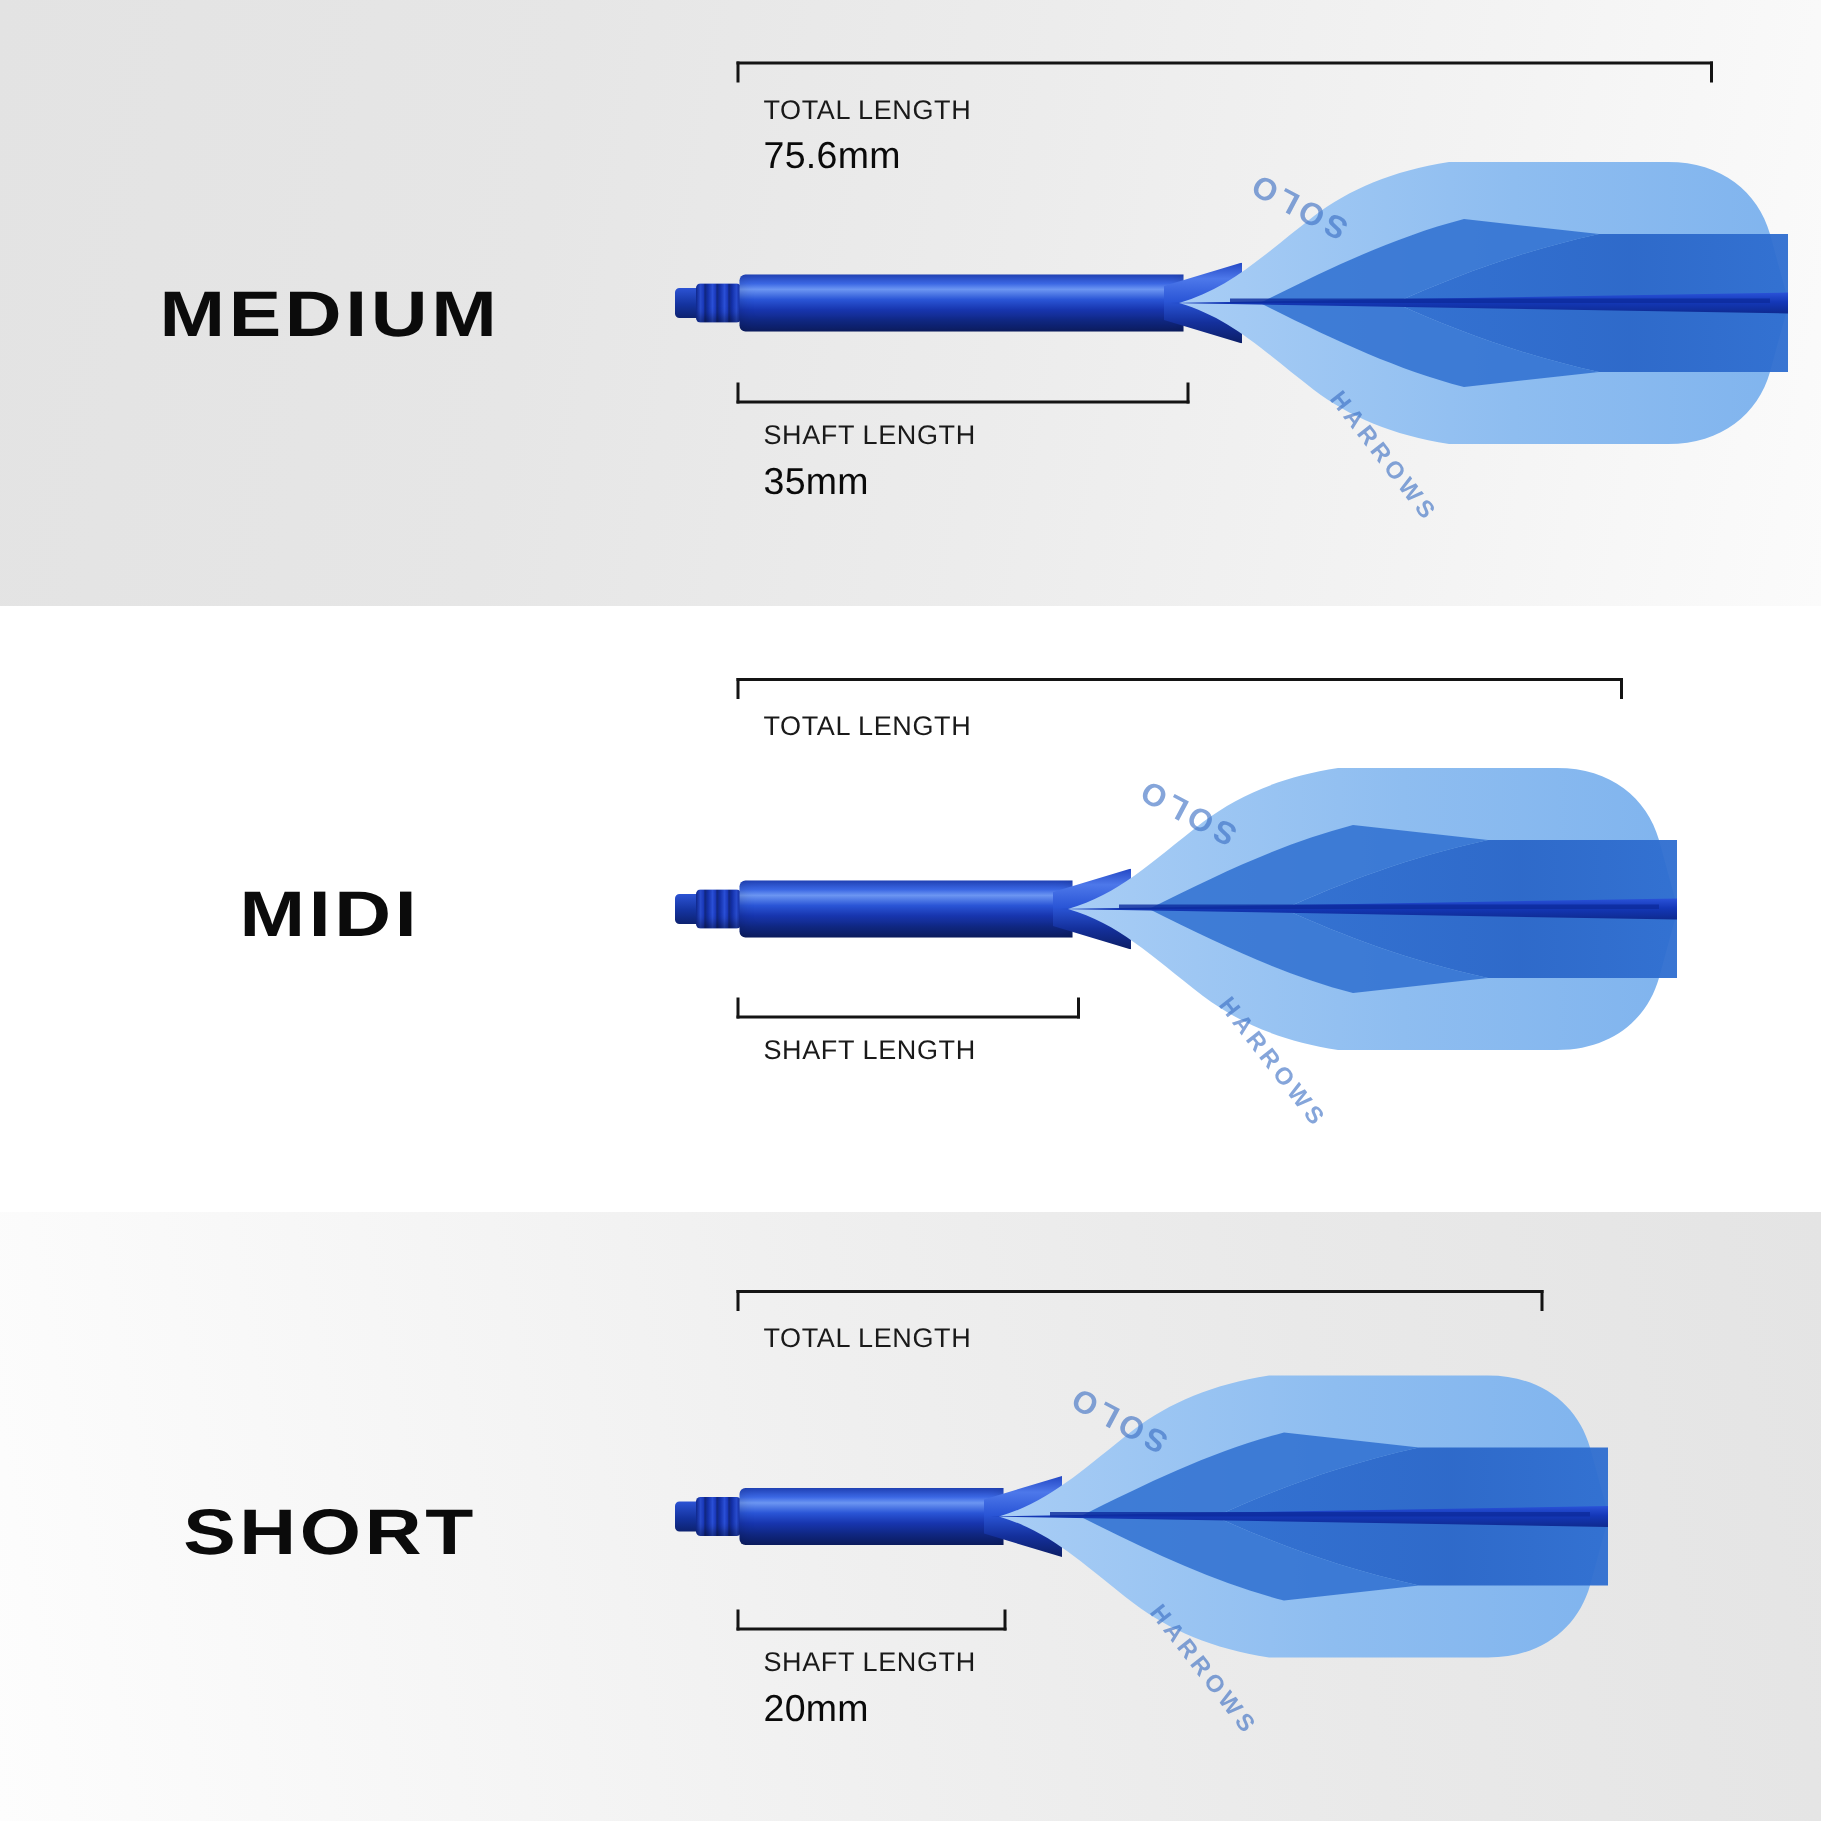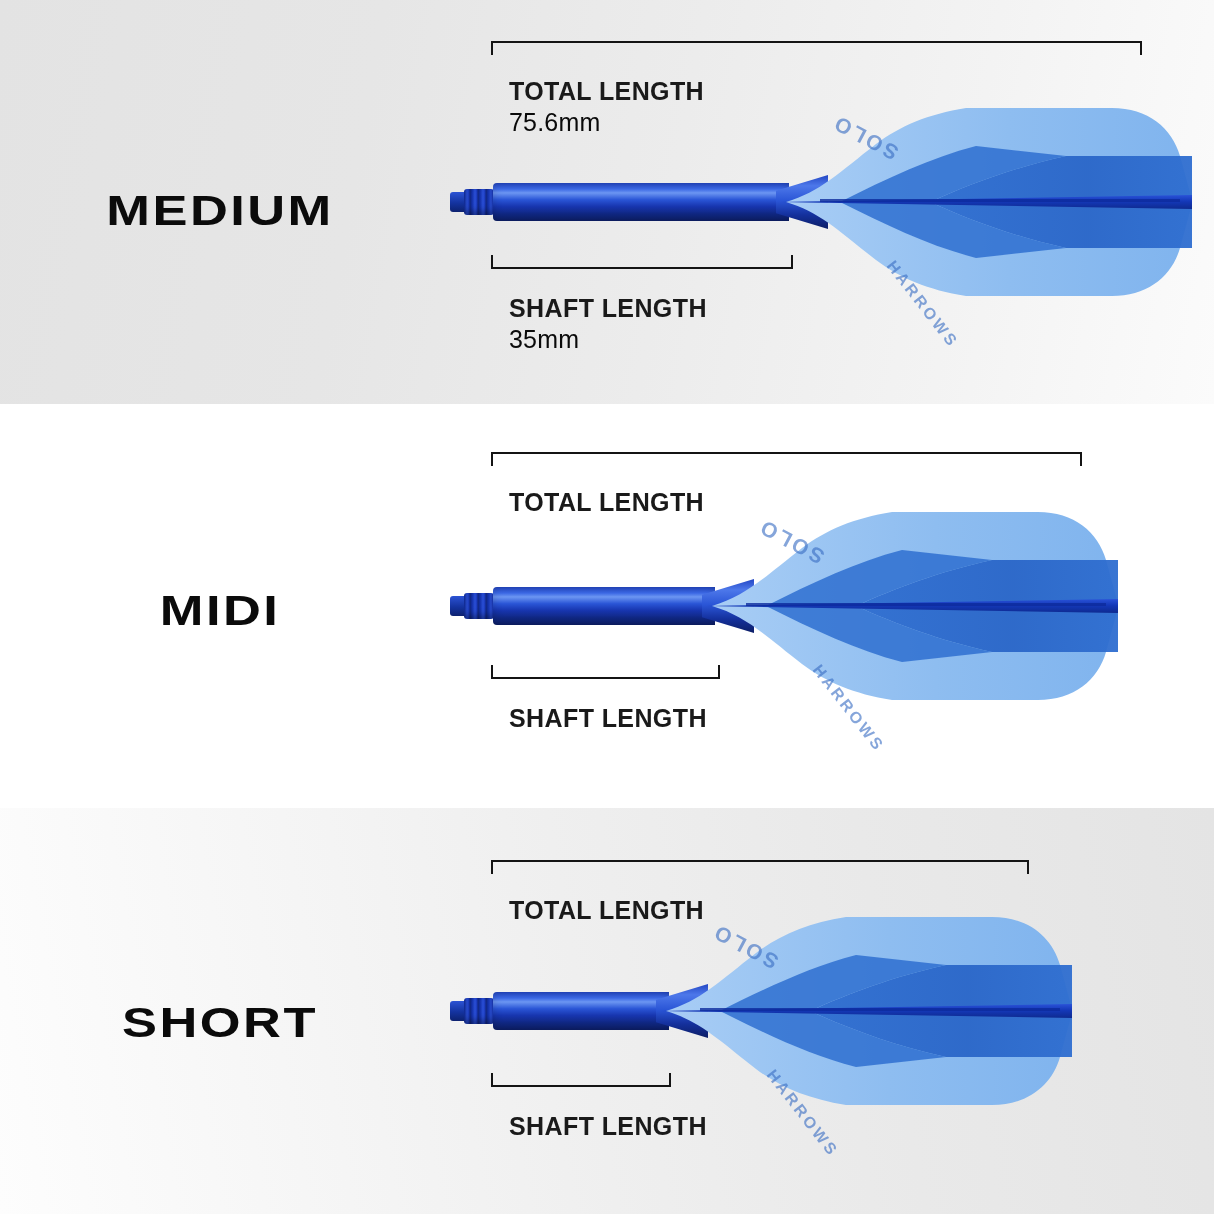--- a/index.html
+++ b/index.html
@@ -45,23 +45,22 @@
   .bracket.down .bar{top:0;}
   .bracket.down .tick{top:0;height:14px;}
   .bracket.up .bar{bottom:0;}
   .bracket.up .tick{bottom:0;height:14px;}
   .bracket .tick.l{left:0;}
   .bracket .tick.r{right:0;}
 
   
   .dim-text{position:absolute;white-space:nowrap;}
   .dim-title{
-    font-size:25px;color:#1a1a1a;font-weight:700;letter-spacing:.4px;
+    font-size:18px;color:#1a1a1a;font-weight:400;letter-spacing:.4px;
     line-height:30px;
-    margin-top:18px;
   }
   .dim-value{
     font-size:25px;color:#0a0a0a;font-weight:400;letter-spacing:.2px;
     line-height:32px;
   }
 
   
   .dart{position:absolute;}
 
   
@@ -260,20 +259,21 @@
       <div class="dim-title">TOTAL LENGTH</div>
     </div>
 
     <div class="bracket up" style="left:491px;top:257px;width:180px;">
       <div class="bar"></div>
       <div class="tick l"></div>
       <div class="tick r"></div>
     </div>
     <div class="dim-text" style="left:509px;top:285px;">
       <div class="dim-title">SHAFT LENGTH</div>
+      <div class="dim-value">20mm</div>
     </div>
 
     <div class="dart" style="left:450px;top:0;width:660px;height:406px;">
 
       <div class="shaft" style="left:14px;top:0;width:244px;height:406px;">
         <div class="shaft-tipcap"></div>
         <div class="shaft-thread"></div>
         <div class="shaft-body" style="left:29px;width:176px;height:38px;"></div>
         <div class="shaft-flare" style="left:192px;width:52px;height:54px;
              clip-path:polygon(0% 29%,0% 71%,100% 100%,100% 0%);"></div>

